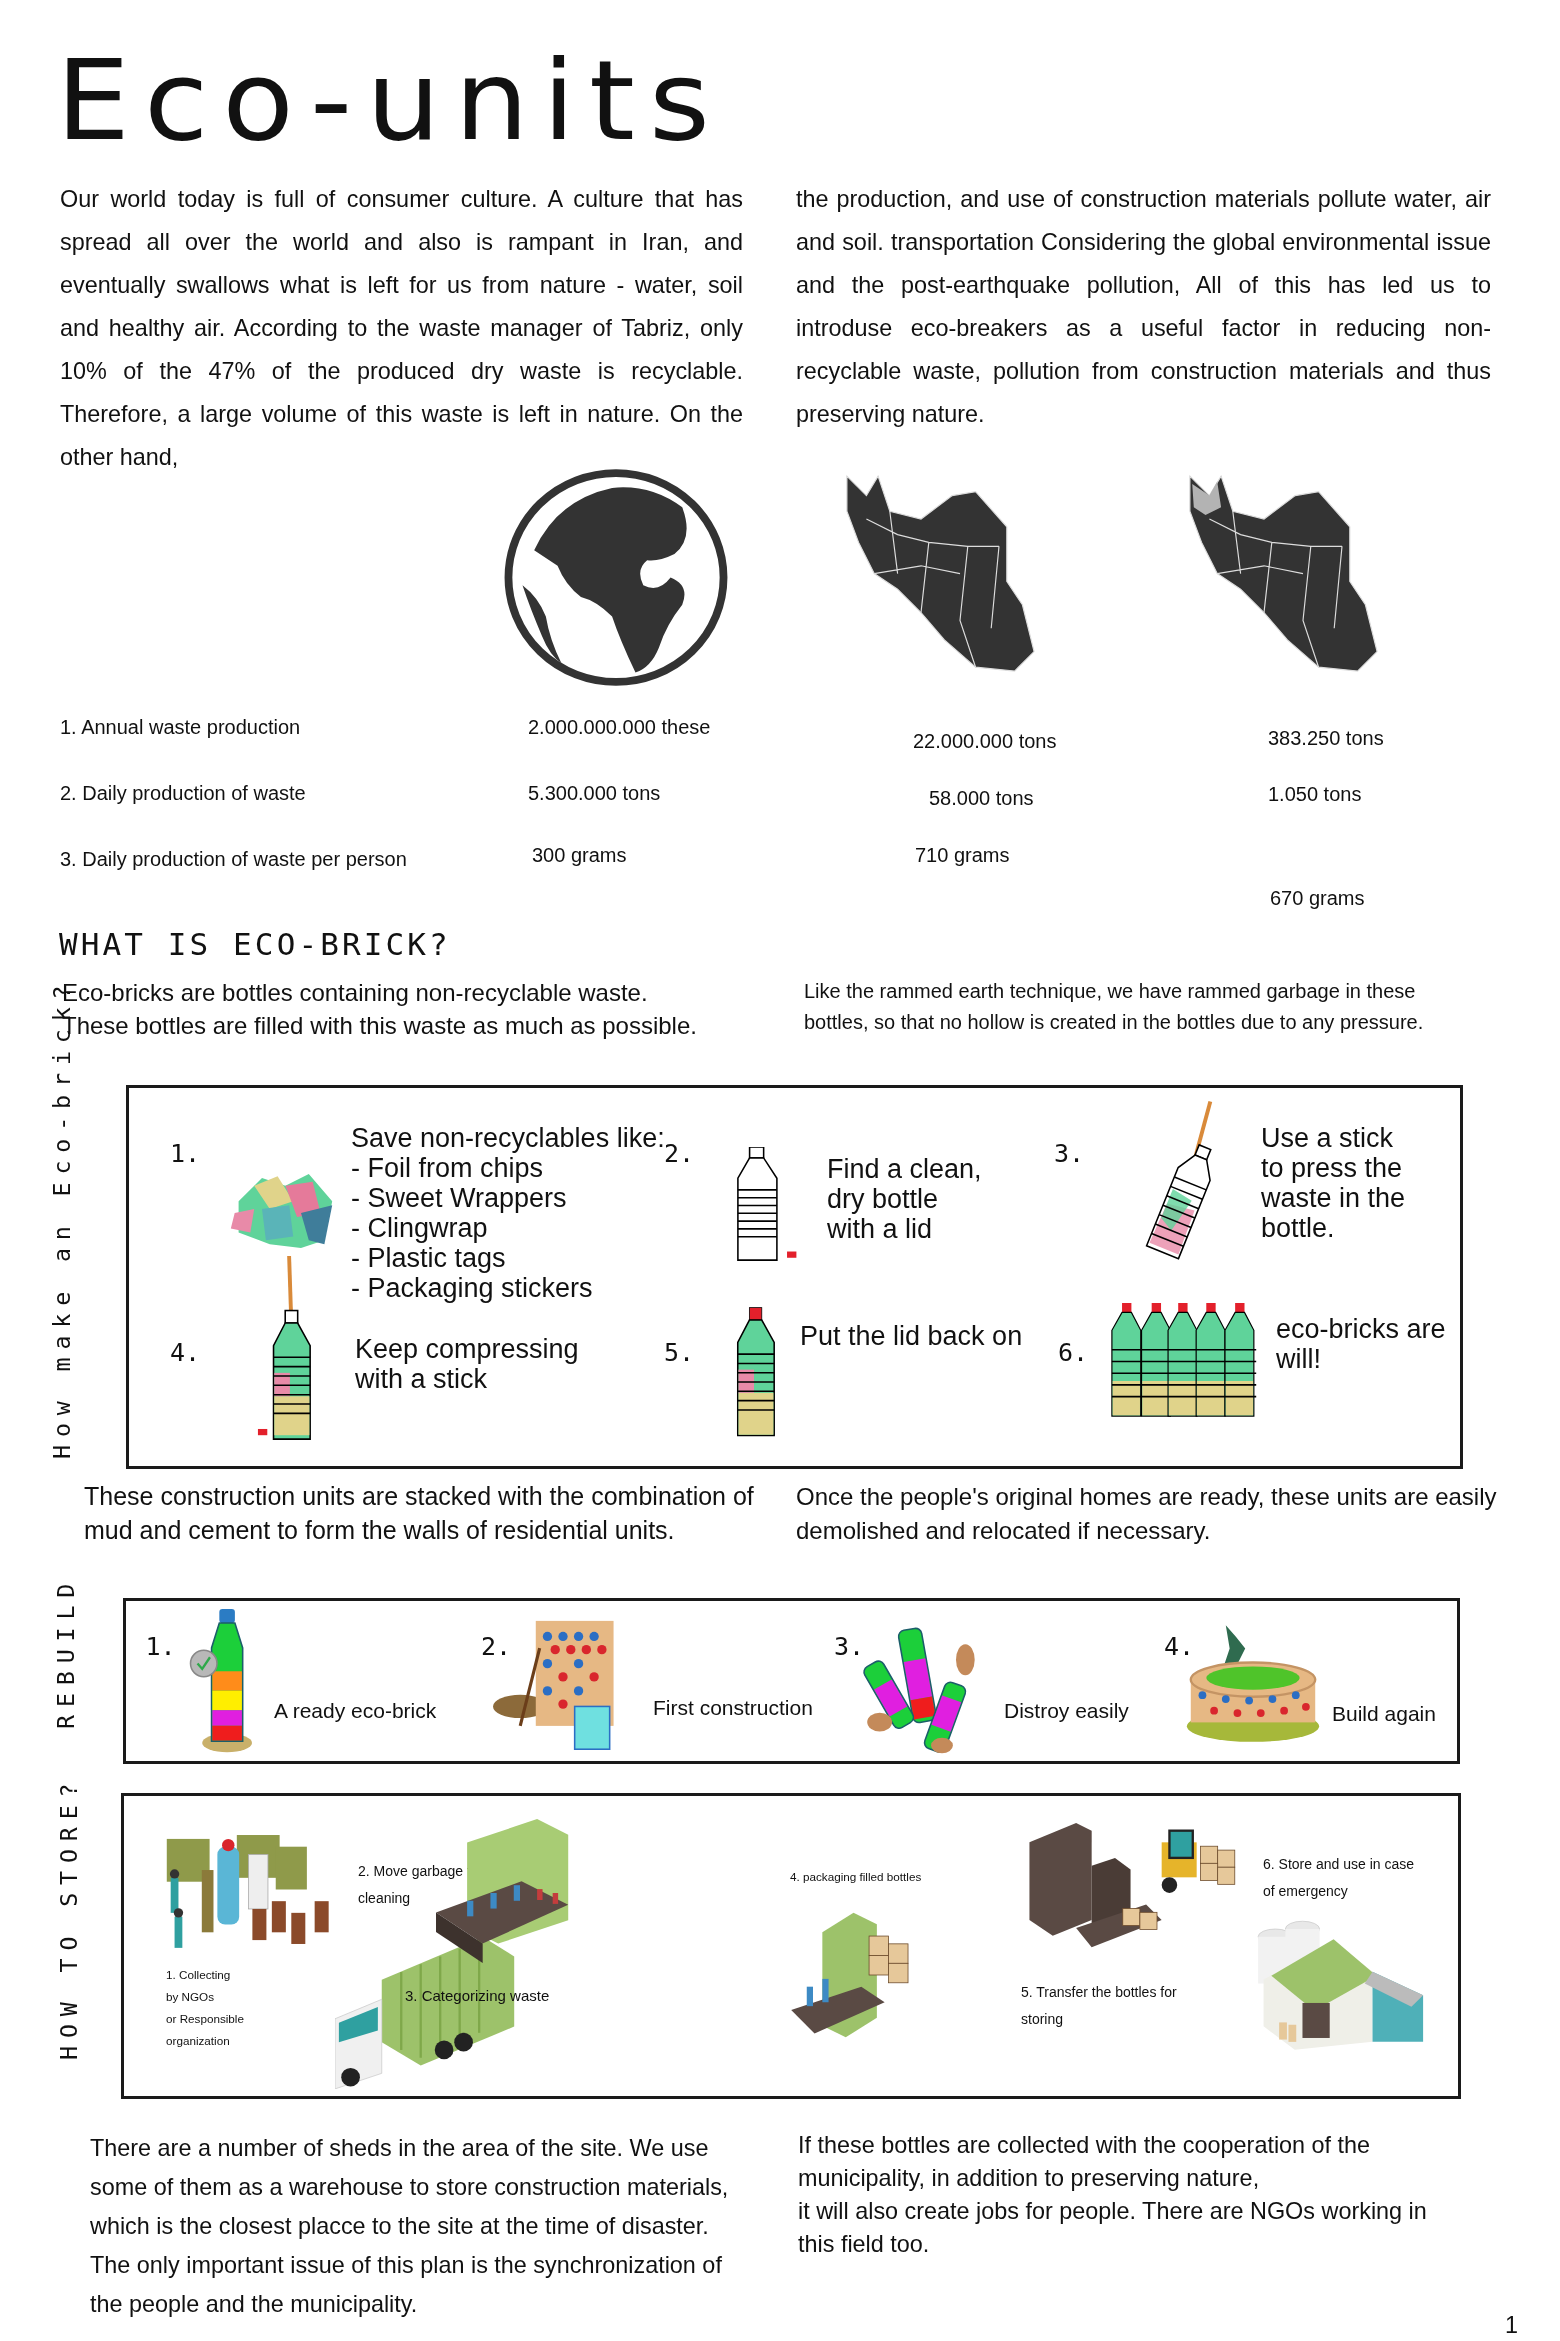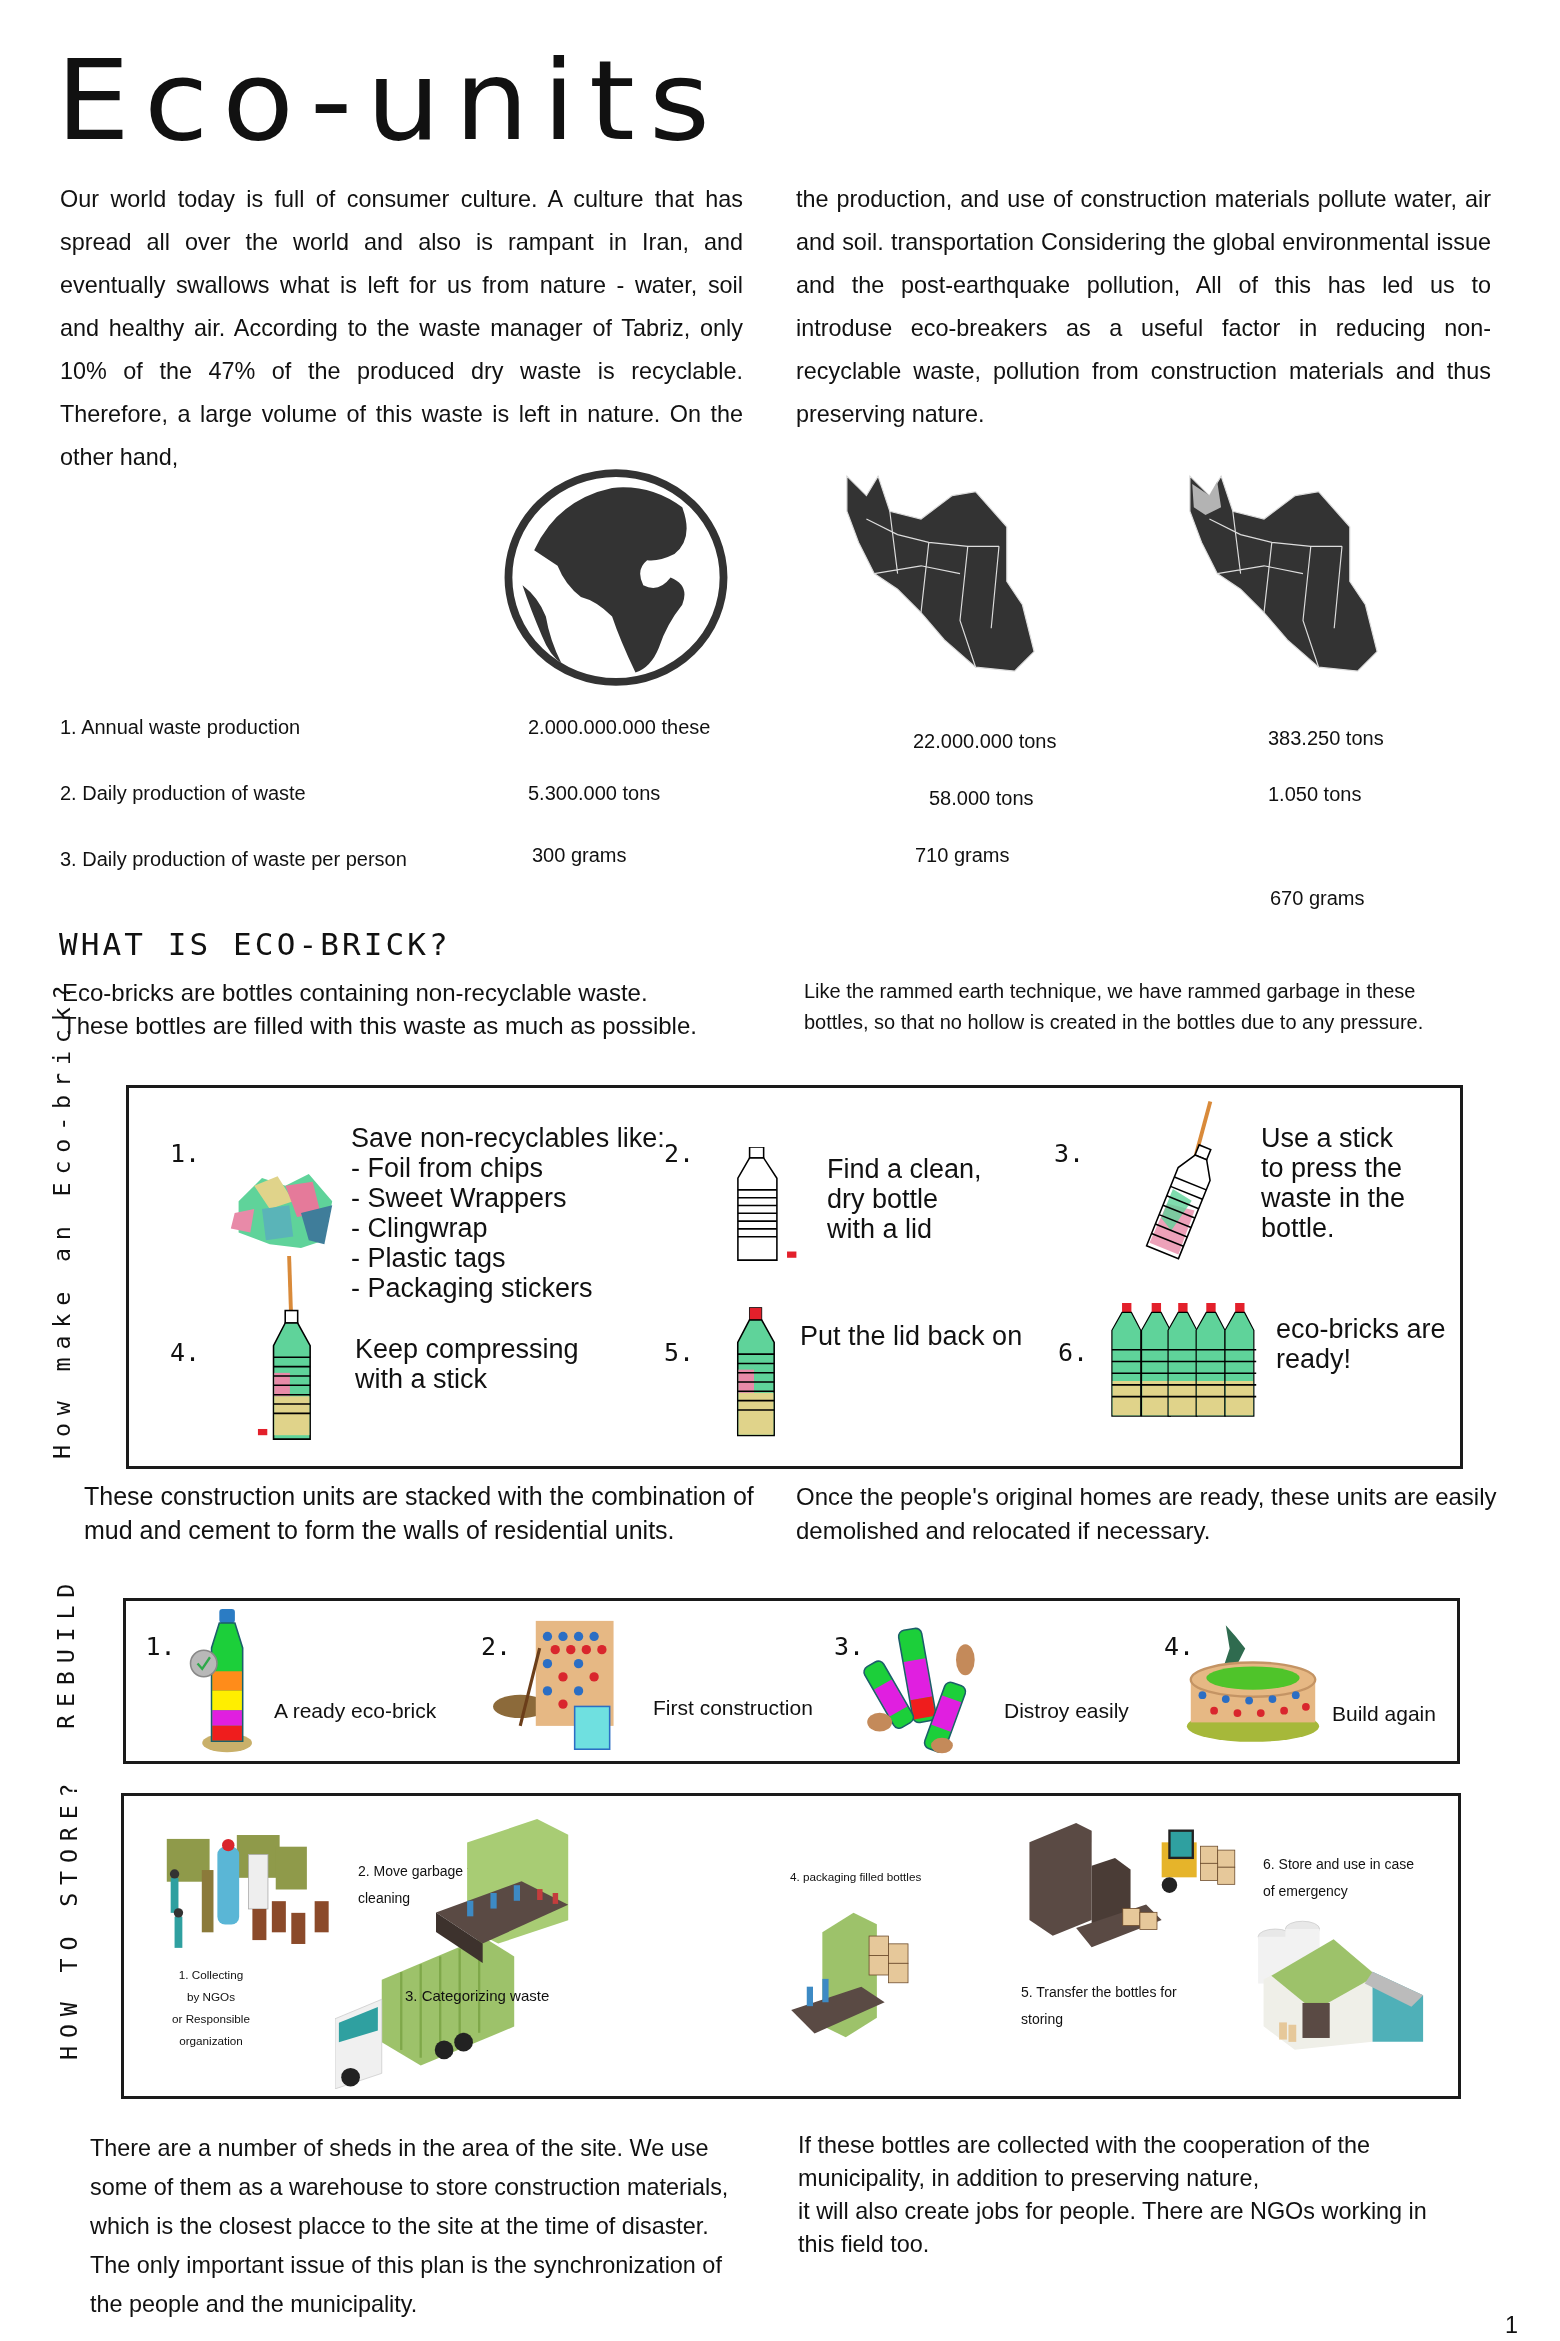--- a/index.html
+++ b/index.html
@@ -202,21 +202,21 @@
       <g stroke="#000" stroke-width="2">
           <line x1="5" y1="60" x2="190" y2="60"></line>
           <line x1="5" y1="75" x2="190" y2="75"></line>
           <line x1="5" y1="90" x2="190" y2="90"></line>
           <line x1="5" y1="105" x2="190" y2="105"></line>
           <line x1="5" y1="120" x2="190" y2="120"></line>
         </g>
     </svg>
   </div>
   <div class="abs step-text" style="left:1147px; top:226px;">eco-bricks are
-ready!</div>
+will!</div>
 </div>
 
 <div class="abs body2" style="left:84px; top:1479px; width:679px; font-size:25px; line-height:34px;">These construction units are stacked with the combination of mud and cement to form the walls of residential units.</div>
 <div class="abs body2" style="left:796px; top:1480px; width:702px; font-size:24px; line-height:34px;">Once the people's original homes are ready, these units are easily demolished and relocated if necessary.</div>
 
 <div class="abs vlabel" style="left:52px; top:1729px;">REBUILD</div>
 <div class="abs box" style="left:123px; top:1598px; width:1331px; height:160px;">
   <div class="abs num" style="left:19.5px; top:31px;">1.</div>
   <div class="abs" style="left:62px; top:7.8px;">
     <svg width="86" height="144" viewBox="0 0 110 185">
@@ -330,21 +330,21 @@
           <rect x="145" y="100" width="18" height="40"></rect>
           <rect x="170" y="115" width="18" height="40"></rect>
           <rect x="200" y="100" width="18" height="40"></rect>
         </g>
       <rect x="15" y="70" width="10" height="45" fill="#2fa0a0"></rect>
         <circle cx="20" cy="65" r="6" fill="#333"></circle>
       <rect x="20" y="120" width="10" height="40" fill="#2fa0a0"></rect>
         <circle cx="25" cy="115" r="6" fill="#333"></circle>
     </svg>
   </div>
-  <div class="abs small2" style="left:48px; top:168px;text-align:center;">1. Collecting
+  <div class="abs small2" style="left:42px; top:168px;">1. Collecting
 by NGOs
 or Responsible
 organization</div>
 
   <div class="abs small" style="left:234px; top:62px;">2. Move garbage for
 cleaning</div>
   <div class="abs" style="left:211px; top:137px;">
     <svg width="187" height="156" viewBox="0 0 240 200">
       <polygon points="60,60 190,5 230,30 230,120 110,170 60,140" fill="#9dc26a"></polygon>
       <g stroke="#7fa84a" stroke-width="3">

